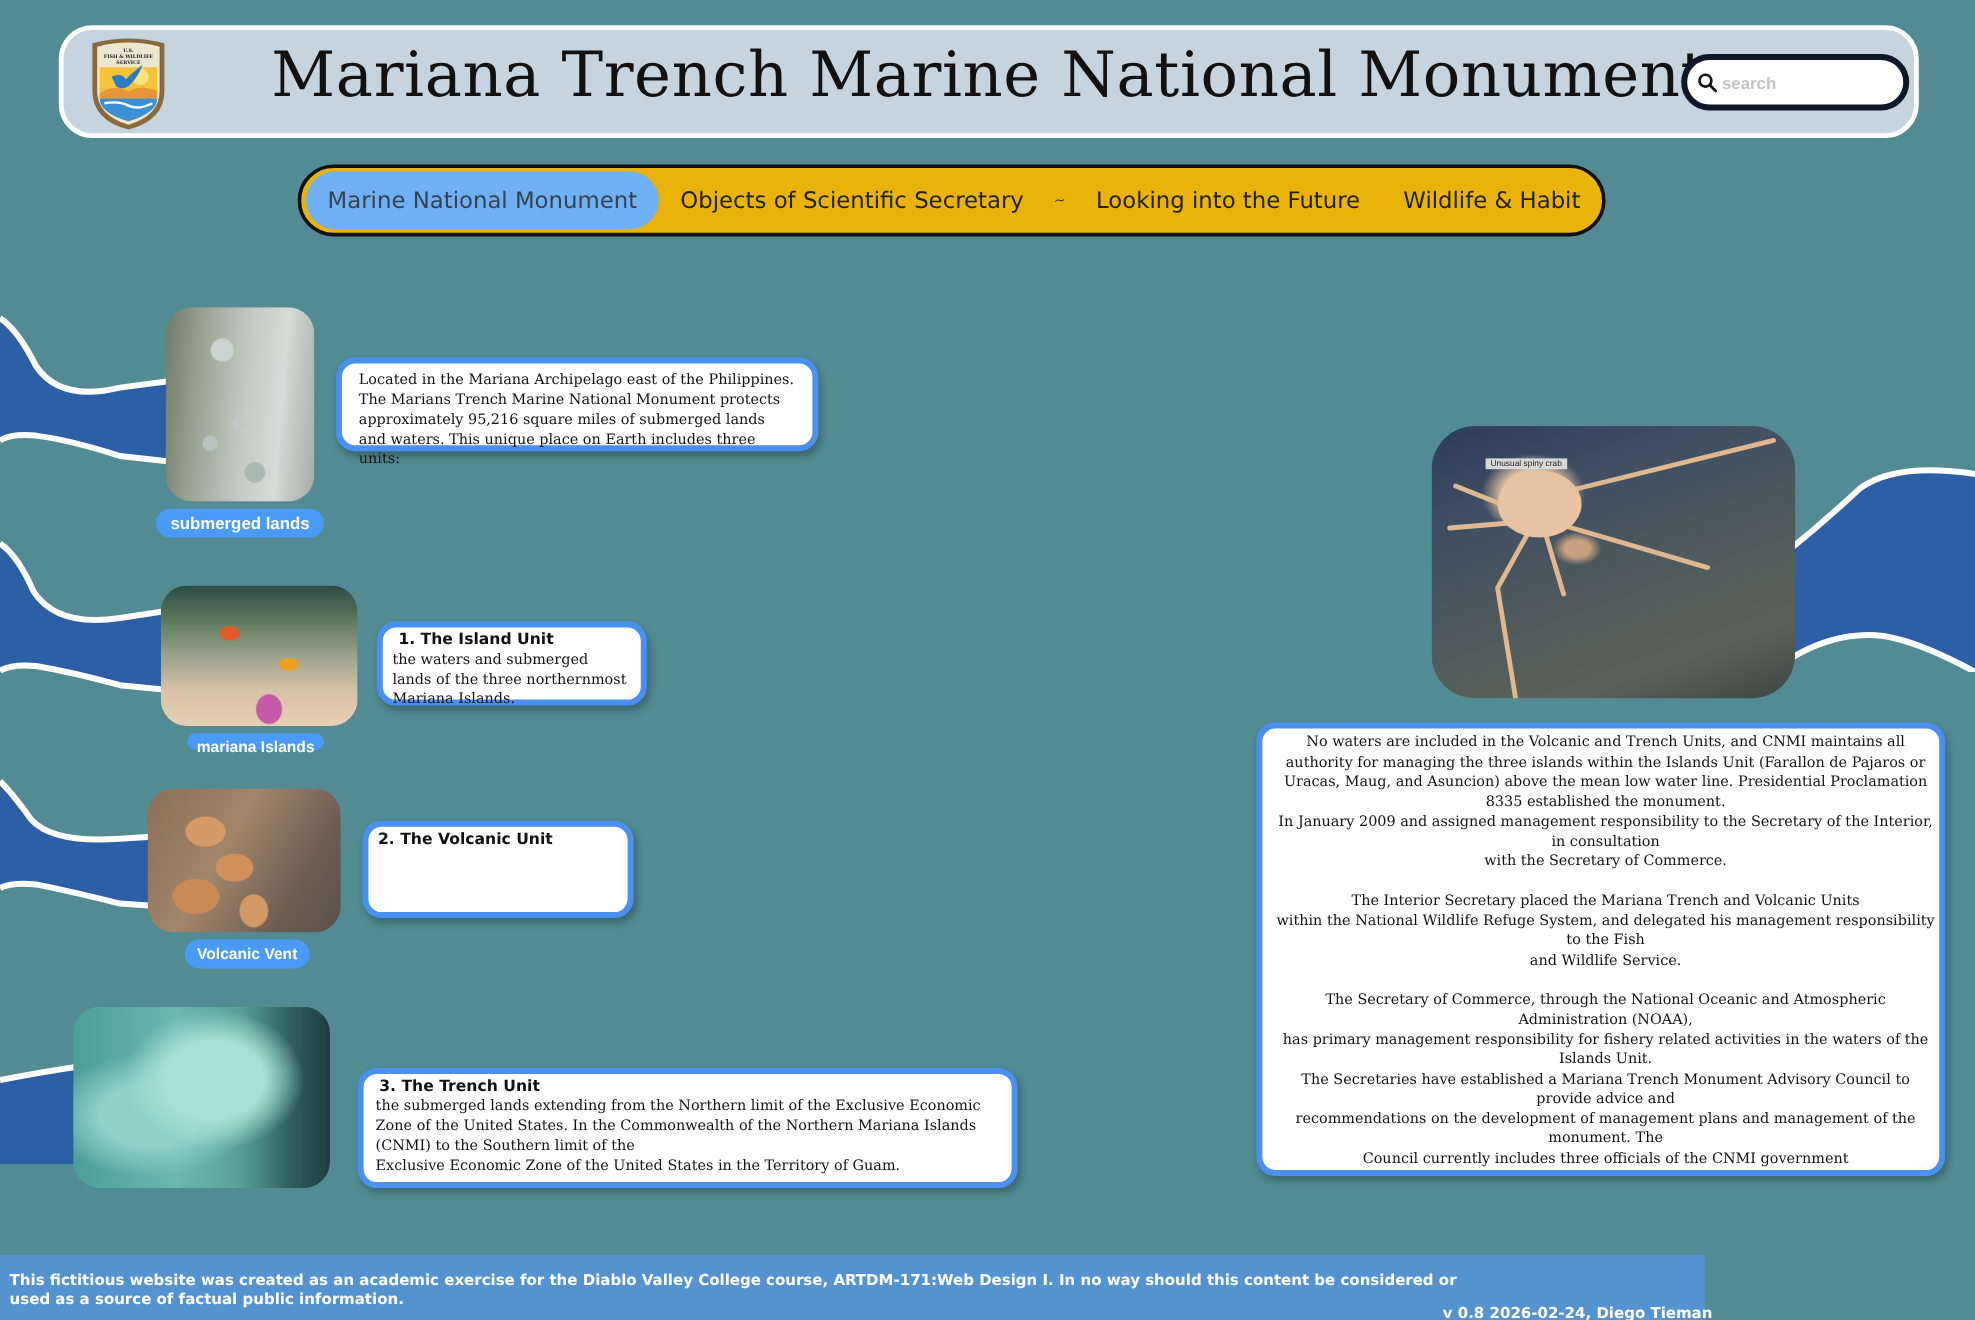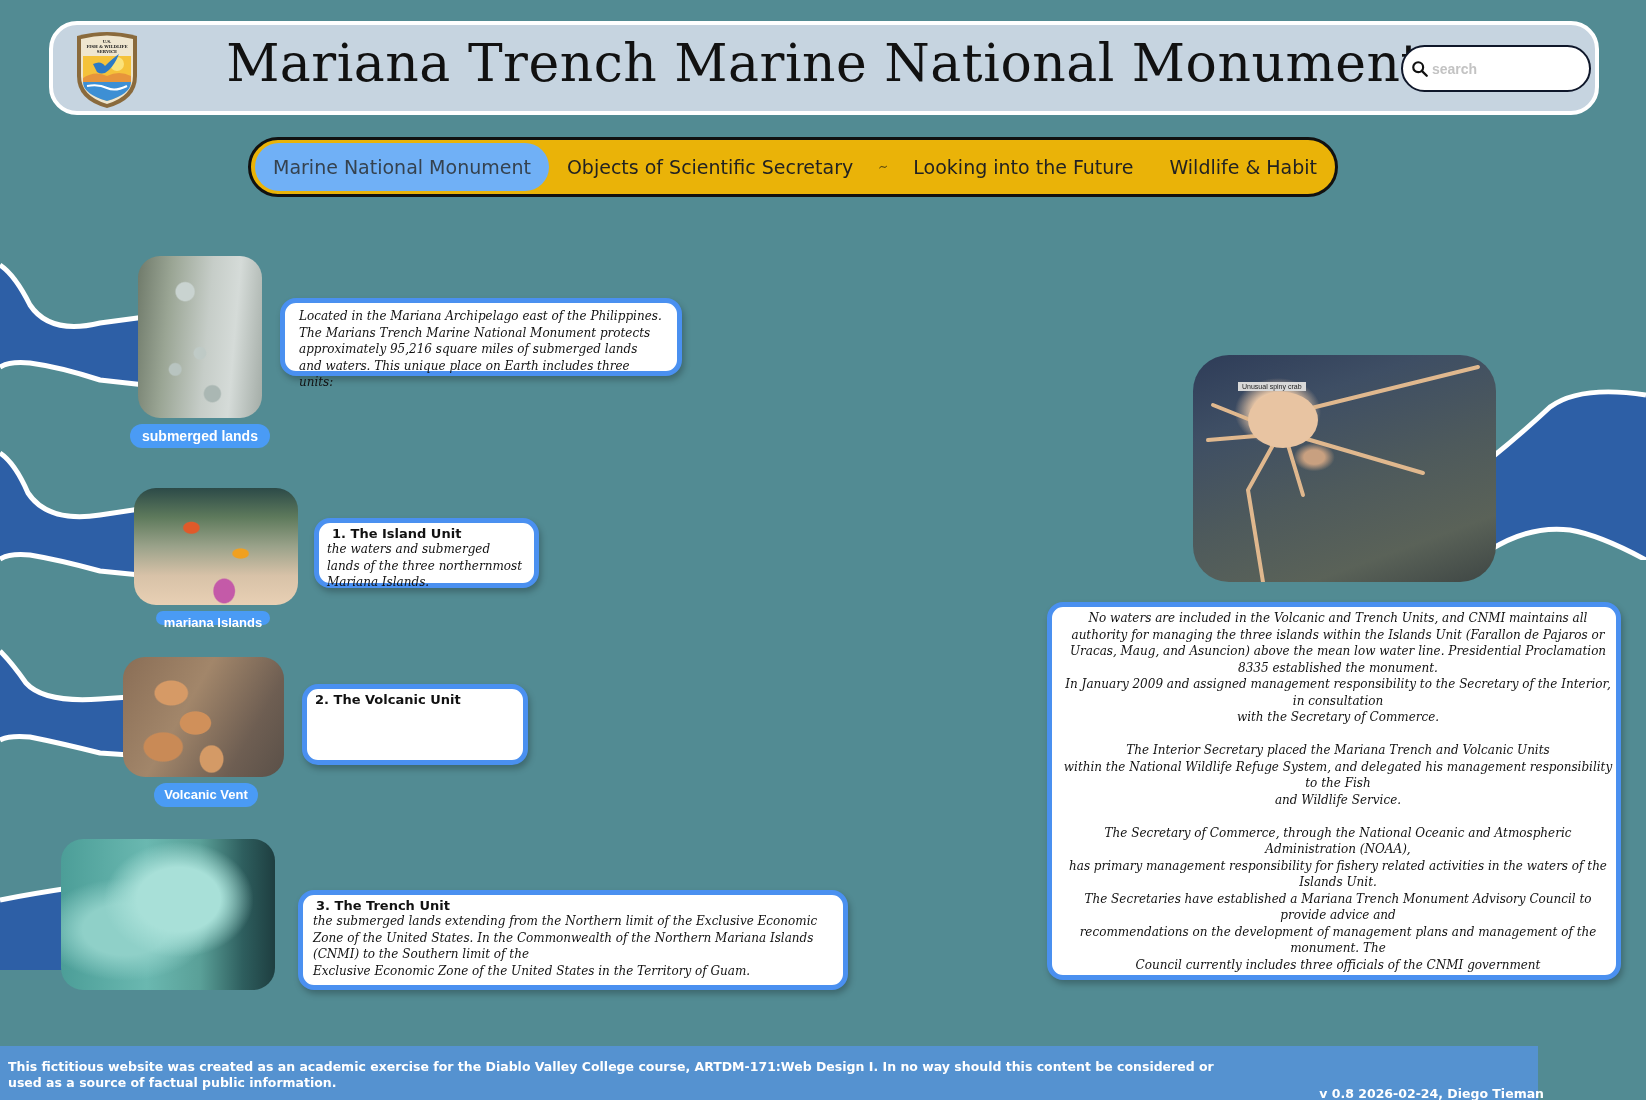--- a/index.html
+++ b/index.html
@@ -21,21 +21,21 @@
   .site-title {
     position: absolute; left: 0; right: 0; top: 8px;
     text-align: center;
     font-family: "DejaVu Serif", "Liberation Serif", serif;
     font-size: 52px; color: #111;
     letter-spacing: 0.5px;
     font-weight: normal;
   }
   .search {
     position: absolute; right: 4px; top: 20px; width: 190px; height: 47px;
-    background: #fff; border: 2px solid #0f172a; border-radius: 24px;
+    background: #fff; border: 5px solid #0f172a; border-radius: 24px;
     display: flex; align-items: center; padding-left: 8px;
   }
   .search svg { width: 18px; height: 18px; }
   .search input {
     border: none; outline: none; background: transparent;
     font-family: "Liberation Sans", sans-serif; font-size: 14px; font-weight: bold;
     color: #333; margin-left: 3px; width: 150px;
   }
   .search input::placeholder { color: #c3c3c3; }
 
@@ -73,25 +73,25 @@
     position: absolute; background: #fff; border: 5px solid #4a90f0;
     border-radius: 16px;
     box-shadow: 2px 4px 6px rgba(0,0,0,0.25);
     font-family: "DejaVu Serif", "Liberation Serif", serif;
     color: #111;
   }
   .card .card-title {
     font-family: "DejaVu Sans", sans-serif; font-weight: bold; font-size: 13px;
     display: block;
   }
-  .card .card-body { font-size: 12px; line-height: 16.5px; font-style: italic; }
+  .card .card-body { font-size: 12px; line-height: 16.5px; }
   .card.big .card-body { white-space: pre-line; font-size: 12px; line-height: 16.5px; text-align: center; }
 
   .footer {
-    position: absolute; left: 0; top: 1046px; width: 1538px; height: 54px;
+    position: absolute; left: 0; top: 1046px; width: 1421px; height: 54px;
     background: #5592d0; color: #fff;
     font-family: "DejaVu Sans", sans-serif; font-weight: bold; font-size: 12.5px;
   }
   .footer .disclaimer { position: absolute; left: 8px; top: 13px; width: 1240px; line-height: 16px; }
   .footer .version { position: absolute; right: -6px; top: 40px; white-space: nowrap; }
 </style>
 </head>
 <body>
 
 <div class="header">

